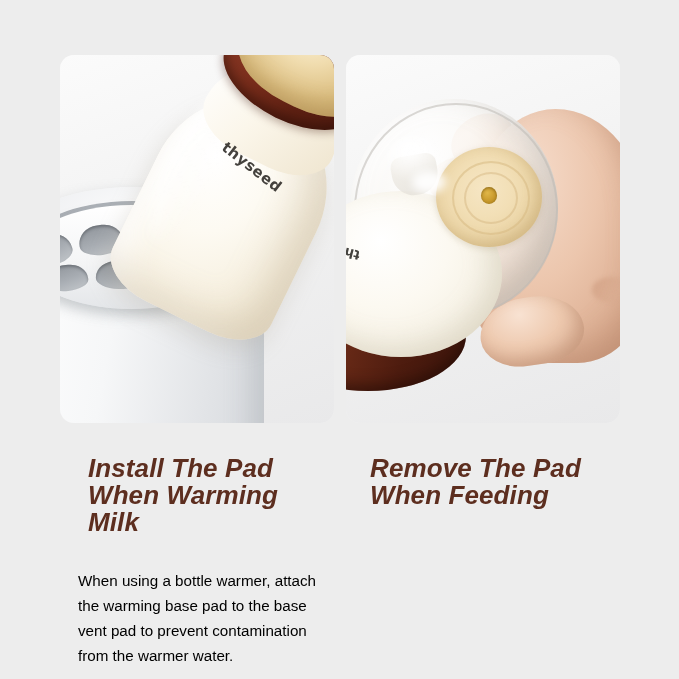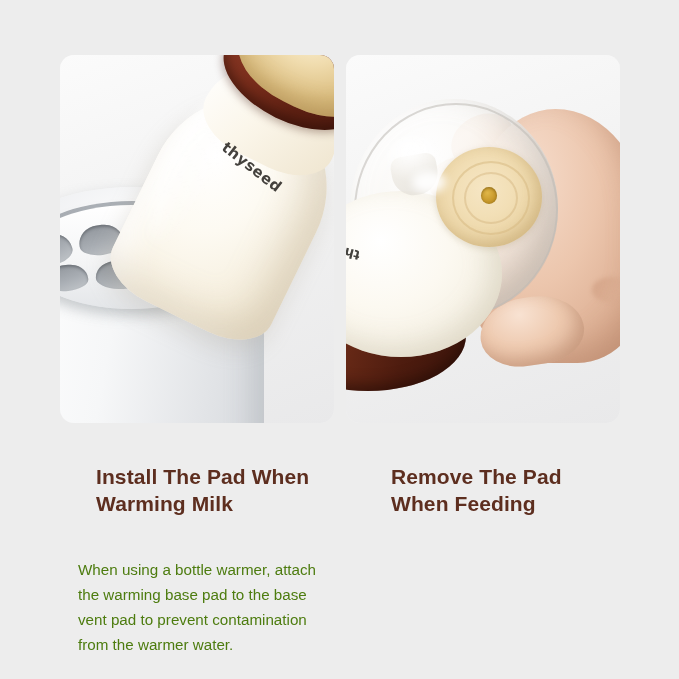--- a/index.html
+++ b/index.html
@@ -409,39 +409,40 @@
     position: absolute;
     left: 0;
     top: 455px;
     width: 679px;
   }
   .col {
     position: absolute;
     top: 0;
   }
   .col.left  { left: 78px;  width: 240px; }
-  .col.right { left: 378px; width: 234px; }
+  .col.right { left: 365px; width: 234px; }
 
   .col h2 {
-    margin: 8px;
+    margin: 0;
     padding: 0 0 0 10px;
-    font-size: 21px;
+    font-size: 26px;
     line-height: 27px;
     font-weight: 700;
     color: #5d2e1f;
     letter-spacing: .1px;
+    font-style: italic;
   }
   .col.right h2 { padding-left: 5px; }
 
   .col p {
     margin: 0;
     padding: 32px 0 0 0;
     font-size: 15.2px;
     line-height: 25px;
-    color: #4d7c0f;
+    color: #000000;
     font-weight: 400;
   }
 </style>
 </head>
 <body>
 
 <div class="page">
 
   <div class="photo-row">
 

